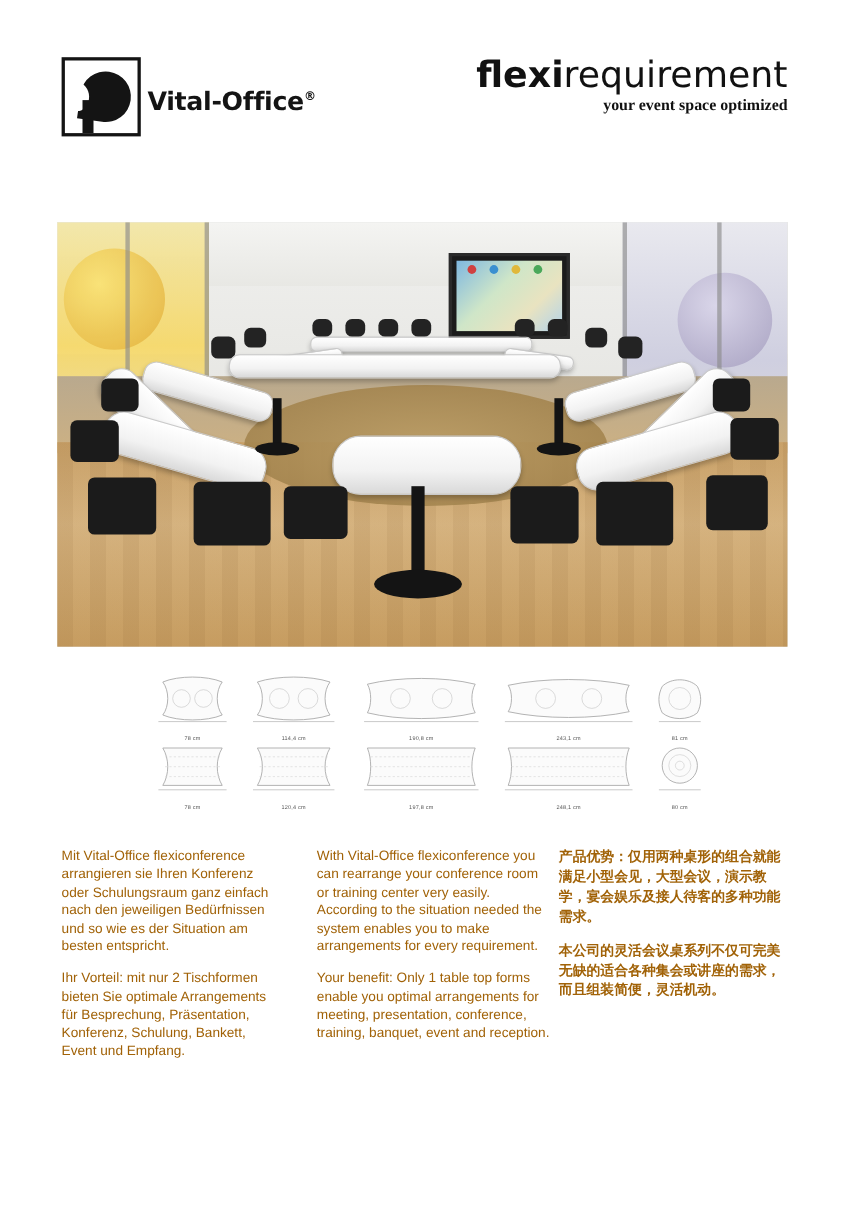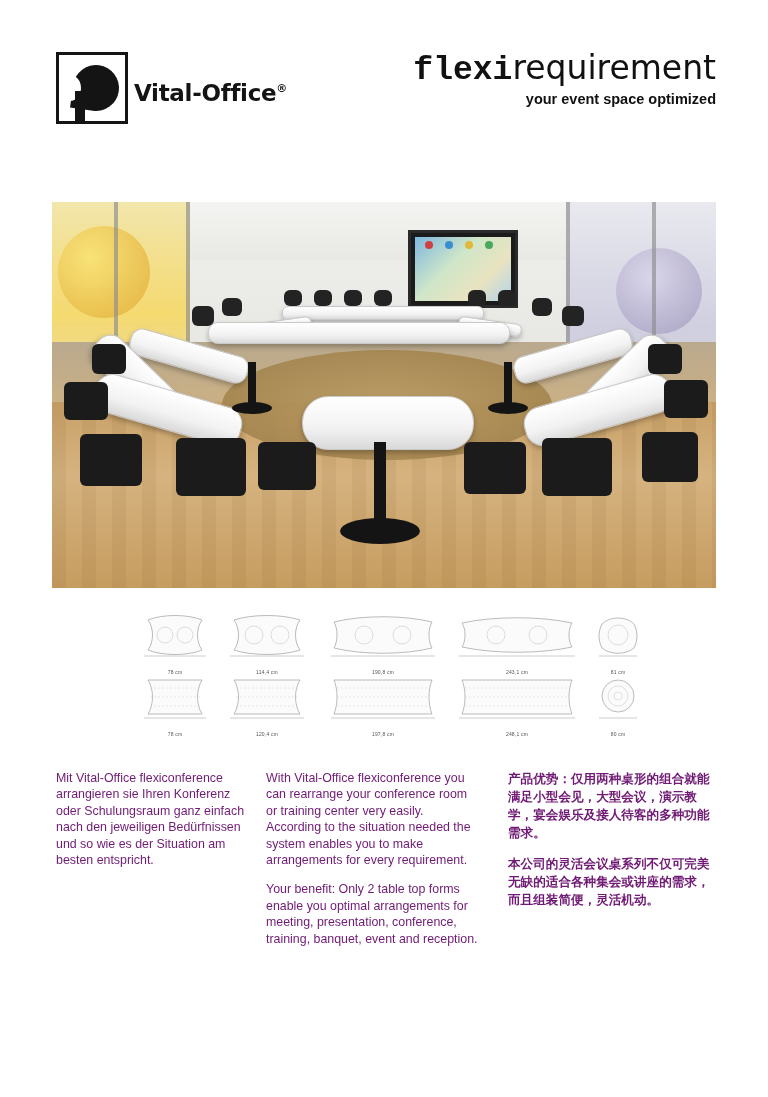--- a/index.html
+++ b/index.html
@@ -88,24 +88,23 @@
   }
   .brand-title {
     font-family: "DejaVu Sans", sans-serif;
     font-size: 33px;
     line-height: 36px;
     color: #111111;
     white-space: nowrap;
   }
   .brand-title .bold {
     font-weight: bold;
-    font-family: Liberation Mono, monospace;
   }
   .brand-sub {
-    font-family: Liberation Sans, sans-serif;
+    font-family: Liberation Serif, serif;
     font-size: 14.5px;
     font-weight: bold;
     color: #111111;
     margin-top: 2px;
     white-space: nowrap;
   }
   .brand-sub-cn {
     font-family: "DejaVu Sans", sans-serif;
     font-size: 14.5px;
     font-weight: bold;
@@ -241,28 +240,28 @@
     position: absolute;
     left: 56px;
     top: 770px;
     width: 660px;
   }
   .col {
     position: absolute;
     top: 0;
   }
   .col.de { left: 0; width: 202px; }
-  .col.en { left: 210px; width: 212px; }
+  .col.en { left: 232px; width: 212px; }
   .col.cn { left: 452px; width: 210px; }
   .col p {
     margin: 0 0 13px 0;
     font-family: "Liberation Sans", sans-serif;
     font-size: 12.4px;
     line-height: 16.4px;
-    color: #701a75;
+    color: #a16207;
   }
   .col.cn p {
     font-family: "DejaVu Sans", sans-serif;
     font-size: 12.6px;
     line-height: 18px;
     font-weight: bold;
   }
 </style>
 </head>
 <body>
@@ -468,24 +467,25 @@
       </svg>
       <div class="dim-label">80 cm</div>
     </div>
   </div>
 </div>
 
 <div class="cols">
 
   <div class="col de">
     <p>Mit Vital-Office flexiconference arrangieren sie Ihren Konferenz oder Schulungsraum ganz einfach nach den jeweiligen Bedürfnissen und so wie es der Situation am besten entspricht.</p>
+    <p>Ihr Vorteil: mit nur 2 Tischformen bieten Sie optimale Arrangements für Besprechung, Präsentation, Konferenz, Schulung, Bankett, Event und Empfang.</p>
   </div>
 
   <div class="col en">
     <p>With Vital-Office flexiconference you can rearrange your conference room or training center very easily. According to  the situation needed the system enables you to make arrangements for every requirement.</p>
-    <p>Your benefit: Only 2 table top forms enable you optimal arrangements for meeting, presentation, conference, training, banquet, event and reception.</p>
+    <p>Your benefit: Only 1 table top forms enable you optimal arrangements for meeting, presentation, conference, training, banquet, event and reception.</p>
   </div>
 
   <div class="col cn">
     <p>产品优势：仅用两种桌形的组合就能满足小型会见，大型会议，演示教学，宴会娱乐及接人待客的多种功能需求。</p>
     <p>本公司的灵活会议桌系列不仅可完美无缺的适合各种集会或讲座的需求，而且组装简便，灵活机动。</p>
   </div>
 </div>
 
 </body></html>

